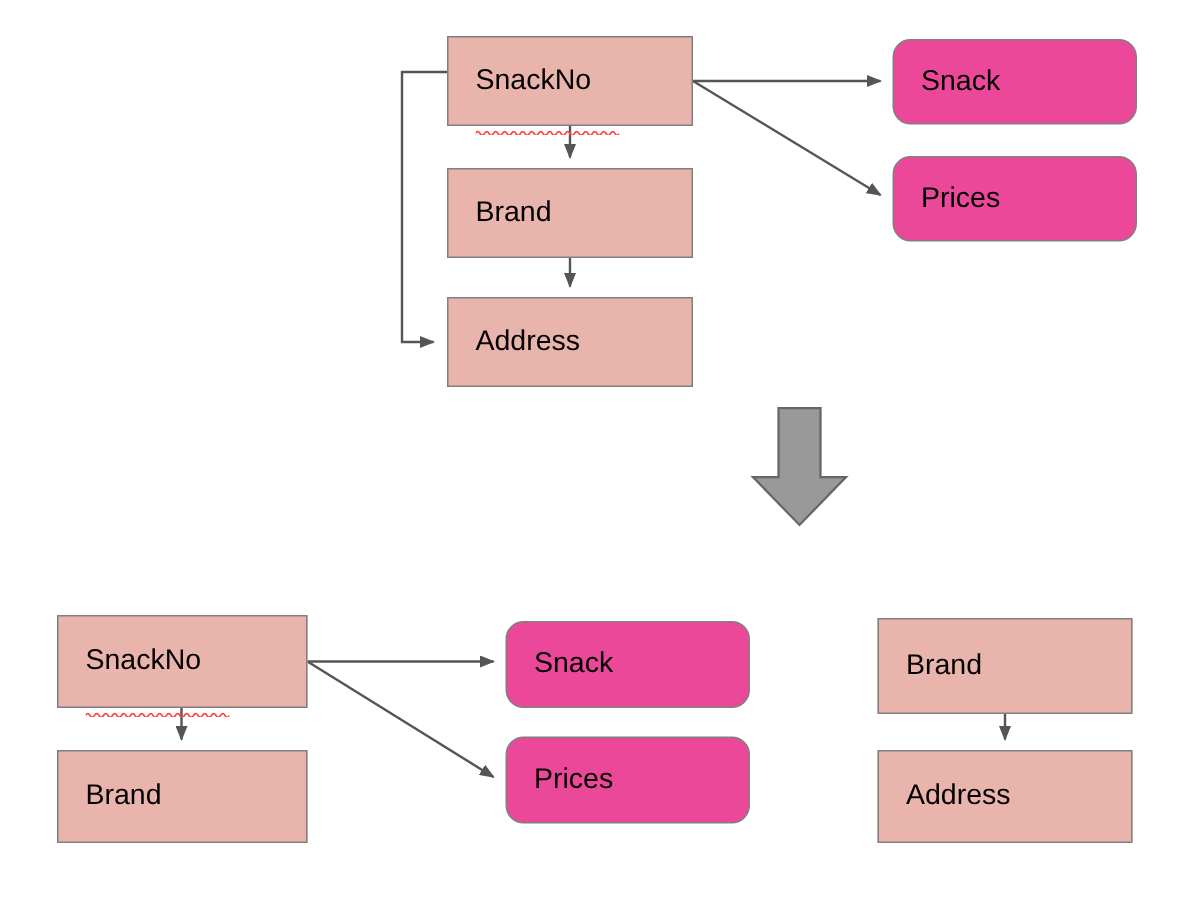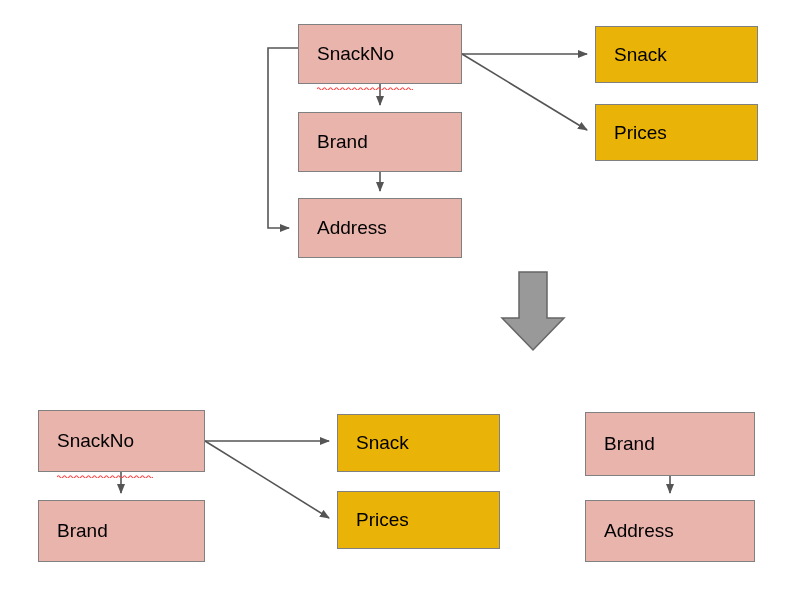--- a/index.html
+++ b/index.html
@@ -35,21 +35,22 @@
     line-height: 20px;
     color: #000000;
     padding-left: 18px;
     white-space: nowrap;
     position: relative;
   }
   .node.pink {
     background: #e9b4ac;
   }
   .node.gray {
-    background: #eab308;
+    background: #ec4899;
+    border-radius: 12px;
   }
   .node.misspelled .node-label {
     padding-bottom: 1px;
   }
   .squiggle {
     position: absolute;
     left: 18px;
     bottom: -7px;
     height: 4px;
     width: 96px;

